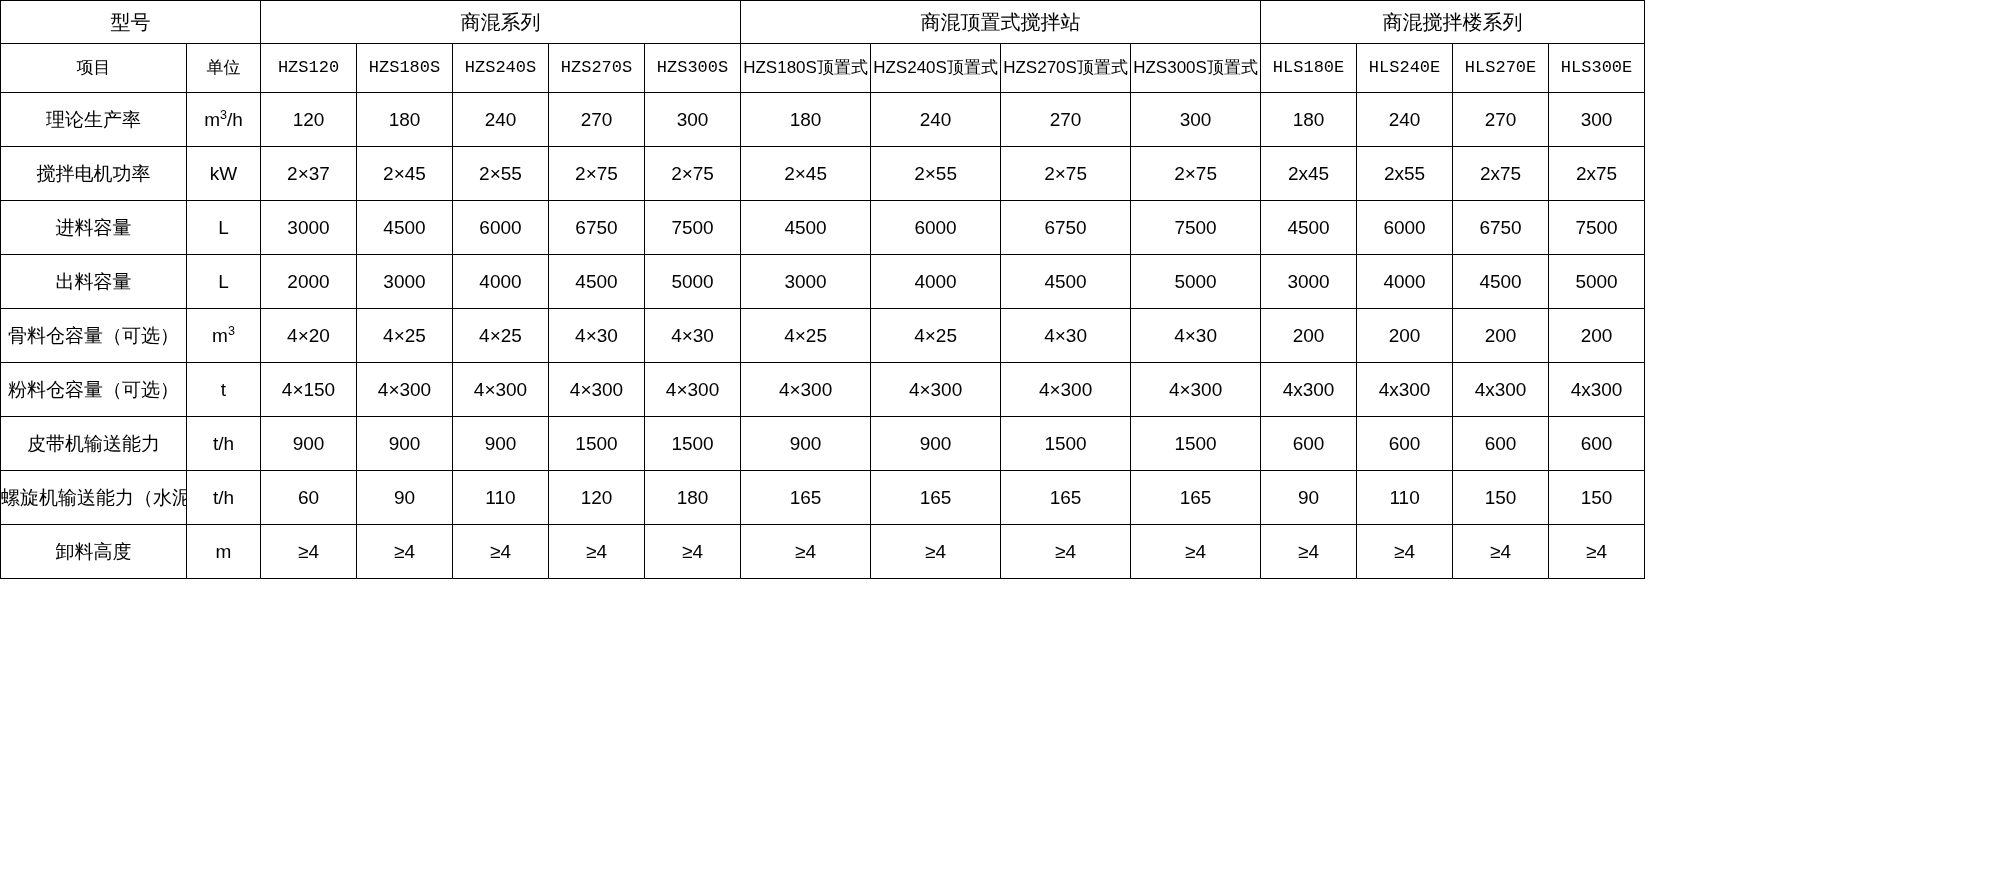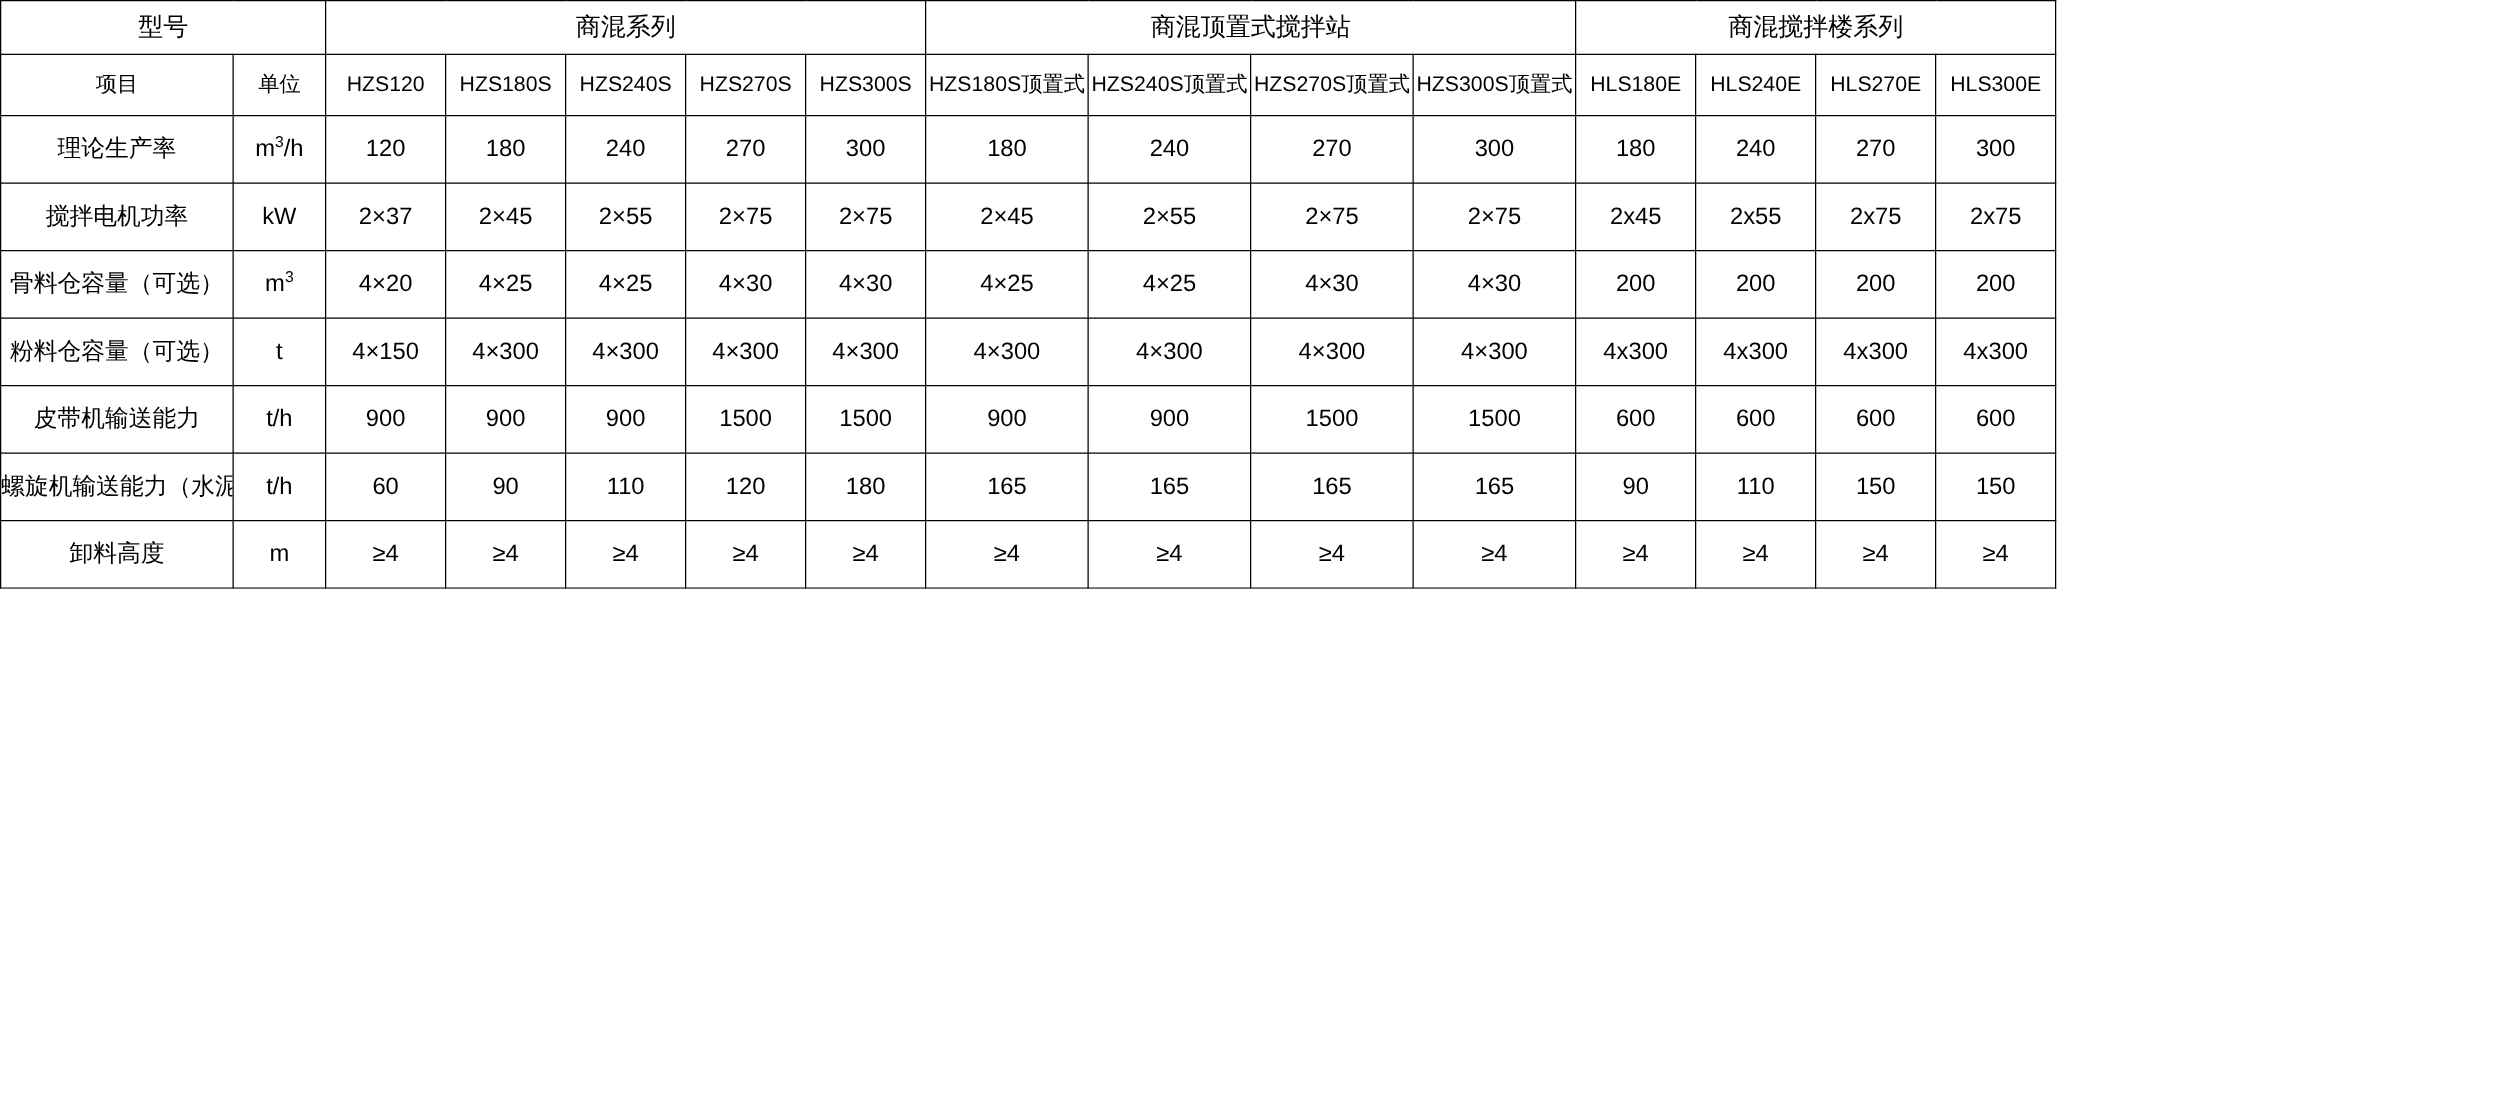--- a/index.html
+++ b/index.html
@@ -45,20 +45,21 @@
     font-size: 17px;
   }
   td.rowlabel {
     font-size: 19px;
   }
   td.unit {
     font-size: 17px;
   }
   td.model {
     font-size: 19px;
+    font-family: Liberation Mono, monospace;
   }
   td.model-small {
     font-size: 18px;
   }
   .sup {
     vertical-align: super;
     font-size: 0.66em;
     line-height: 0;
   }
   
@@ -141,20 +142,54 @@
           <td>2×45</td>
           <td>2×55</td>
           <td>2×75</td>
           <td>2×75</td>
           <td>2x45</td>
           <td>2x55</td>
           <td>2x75</td>
           <td>2x75</td>
         </tr>
         <tr>
+          <td class="rowlabel">进料容量</td>
+          <td class="unit">L</td>
+          <td>3000</td>
+          <td>4500</td>
+          <td>6000</td>
+          <td>6750</td>
+          <td>7500</td>
+          <td>4500</td>
+          <td>6000</td>
+          <td>6750</td>
+          <td>7500</td>
+          <td>4500</td>
+          <td>6000</td>
+          <td>6750</td>
+          <td>7500</td>
+        </tr>
+        <tr>
+          <td class="rowlabel">出料容量</td>
+          <td class="unit">L</td>
+          <td>2000</td>
+          <td>3000</td>
+          <td>4000</td>
+          <td>4500</td>
+          <td>5000</td>
+          <td>3000</td>
+          <td>4000</td>
+          <td>4500</td>
+          <td>5000</td>
+          <td>3000</td>
+          <td>4000</td>
+          <td>4500</td>
+          <td>5000</td>
+        </tr>
+        <tr>
           <td class="rowlabel">骨料仓容量（可选）</td>
           <td class="unit">m<span class="sup">3</span></td>
           <td>4×20</td>
           <td>4×25</td>
           <td>4×25</td>
           <td>4×30</td>
           <td>4×30</td>
           <td>4×25</td>
           <td>4×25</td>
           <td>4×30</td>

